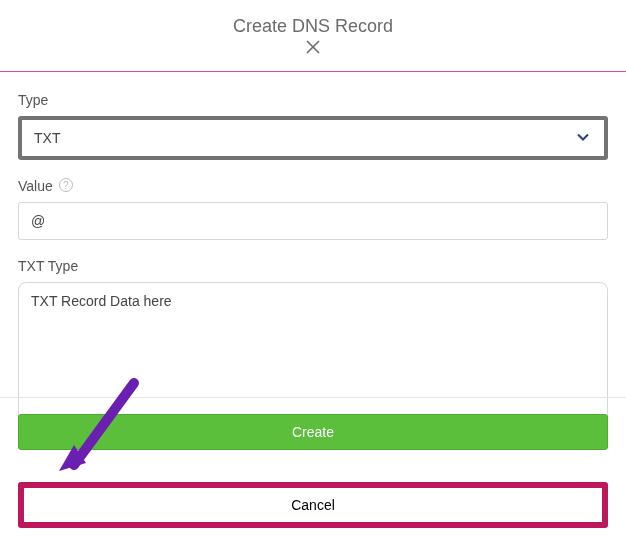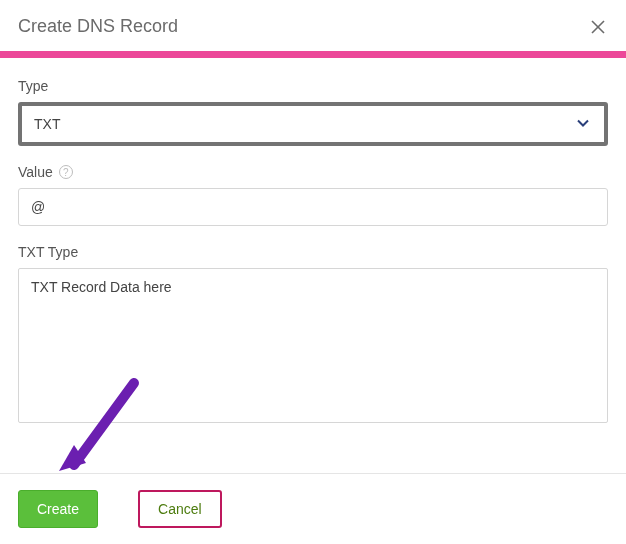--- a/index.html
+++ b/index.html
@@ -6,24 +6,25 @@
     body {
       font-family: -apple-system, BlinkMacSystemFont, "Segoe UI", Arial, sans-serif;
       background: #fff;
       color: #333;
       width: 626px;
       height: 544px;
       position: relative;
     }
     .header {
       display: flex;
-      justify-content: space-between;
+      justify-content: flex-start;
       align-items: center;
       padding: 16px 18px 14px 18px;
-      border-bottom: 7px solid #ec4899;
+      border-bottom: 1px solid #ec4899;
+      flex-direction: column;
     }
     .header-title {
       font-size: 18px;
       font-weight: 400;
       color: #6b6b6b;
     }
     .close-icon {
       cursor: pointer;
       color: #6b6b6b;
       display: flex;
@@ -33,21 +34,20 @@
     }
     .close-icon svg { width: 16px; height: 16px; }
     .form {
       padding: 20px 18px 0 18px;
     }
     .field {
       margin-bottom: 18px;
     }
     .field-label {
       display: flex;
-      align-items: center;
       font-size: 14px;
       color: #555;
       margin-bottom: 8px;
       gap: 6px;
     }
     .help-icon {
       display: inline-flex;
       align-items: center;
       justify-content: center;
       width: 14px;
@@ -83,56 +83,57 @@
       border-radius: 3px;
       background: #fff;
       padding: 10px 12px;
       font-size: 14px;
       color: #444;
       font-family: inherit;
     }
     .textarea {
       width: 100%;
       border: 1px solid #d6d6d6;
-      border-radius: 2px;
+      border-radius: 8px;
       background: #fff;
       padding: 10px 12px;
       font-size: 14px;
       color: #444;
       font-family: inherit;
       height: 155px;
       resize: none;
     }
     .footer {
       border-top: 1px solid #e5e5e5;
       padding: 16px 18px;
       display: flex;
-      gap: 40px;
+      gap: 32px;
       position: absolute;
       bottom: 0;
       left: 0;
       right: 0;
+      flex-direction: column;
     }
     .btn {
       border-radius: 3px;
       font-size: 14px;
       padding: 9px 18px;
       cursor: pointer;
       font-family: inherit;
     }
     .btn-create {
       background: #5bbf3b;
       color: #fff;
       border: 1px solid #4aae2c;
       font-weight: 500;
     }
     .btn-cancel {
       background: #fff;
-      color: #4d7c0f;
-      border: 2px solid #be185d;
+      color: #000000;
+      border: 6px solid #be185d;
     }
     .arrow-annotation {
       position: absolute;
       left: 56px;
       top: 373px;
       pointer-events: none;
     }
   </style>
 </head>
 <body>

